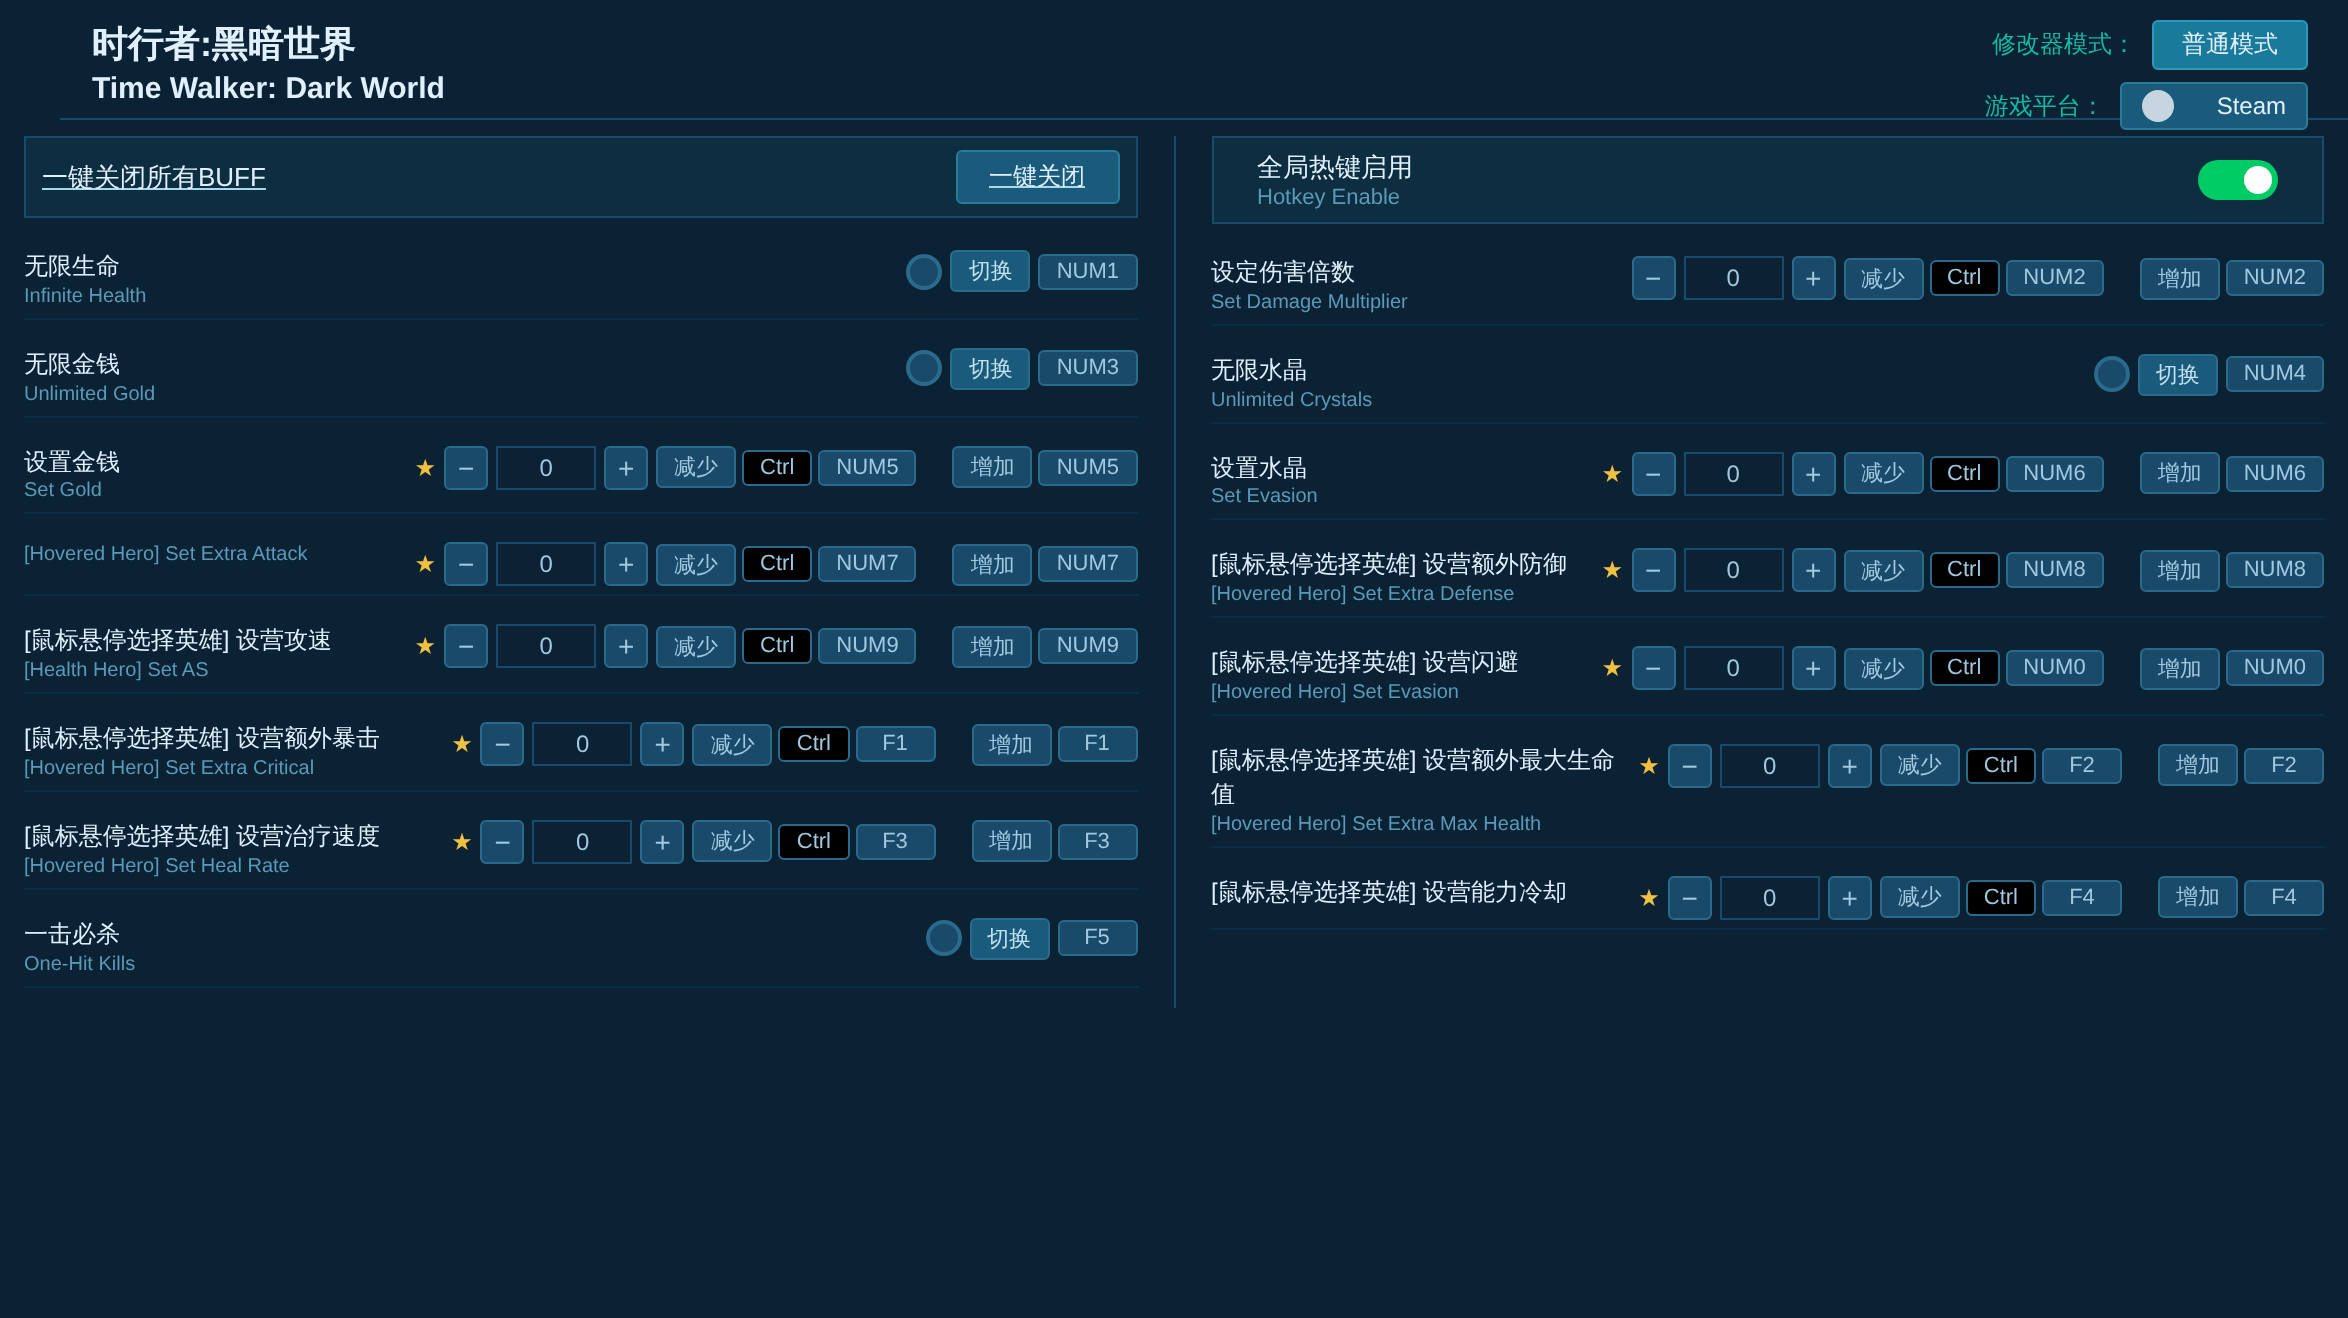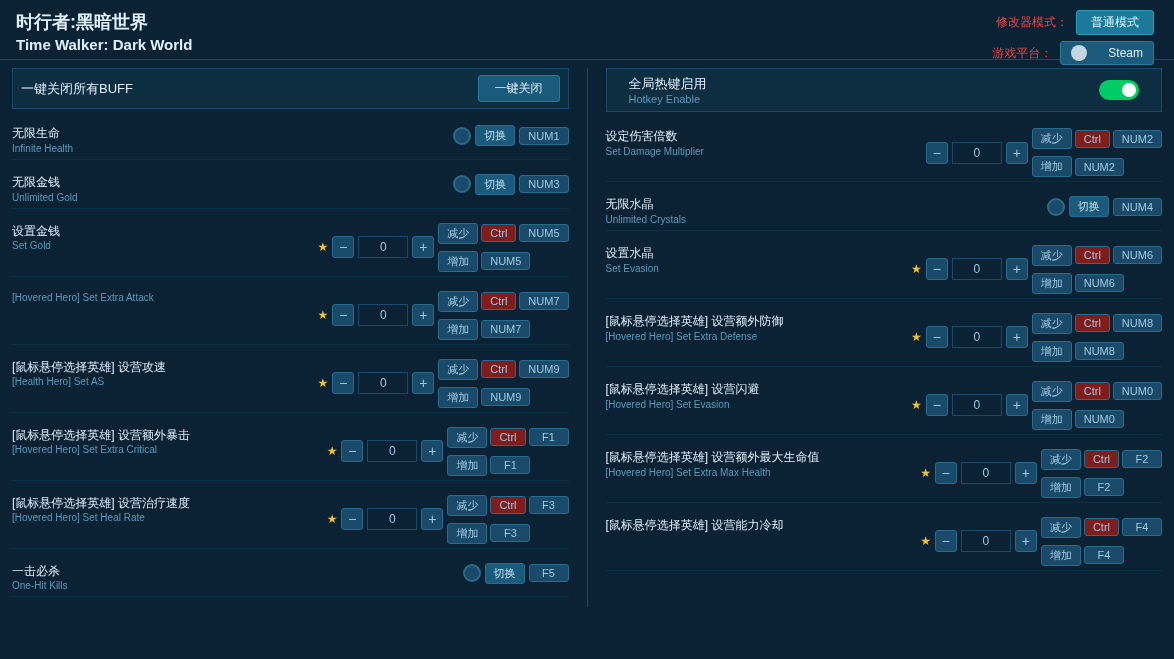--- a/index.html
+++ b/index.html
@@ -35,21 +35,21 @@
       flex-direction: column;
       gap: 6px;
       align-items: flex-end;
     }
     .mode-row, .platform-row {
       display: flex;
       align-items: center;
       gap: 8px;
     }
     .mode-label, .platform-label {
-      color: #ef4444;
+      color: #14b8a6;
       font-size: 12px;
       font-family: Liberation Mono, monospace;
     }
     .mode-btn {
       background: #1a7a9a;
       border: 1px solid #2a9aba;
       color: #e0f0ff;
       padding: 3px 14px;
       border-radius: 3px;
       font-size: 12px;
@@ -83,20 +83,21 @@
       flex: 1;
     }
     .one-key-row {
       display: flex;
       align-items: center;
       justify-content: space-between;
       margin-bottom: 12px;
       padding: 6px 8px;
       background: #0d2d40;
       border: 1px solid #1a4a6a;
+      text-decoration: underline;
     }
     .one-key-label {
       color: #e0f0ff;
       font-size: 13px;
     }
     .close-btn {
       background: #1a5a7a;
       border: 1px solid #2a7a9a;
       color: #e0f0ff;
       padding: 4px 16px;
@@ -189,21 +190,21 @@
       border-radius: 3px;
       font-size: 11px;
       min-width: 30px;
       text-align: center;
       cursor: pointer;
     }
     .key-btn.switch {
       background: #1a5a7a;
       color: #c0e0f0;
     }
-    .key-btn.ctrl { background: #7f1d1d; }
+    .key-btn.ctrl { background: #000000; }
     .key-btn.num { min-width: 40px; }
     .minus-btn, .plus-btn {
       background: #1a4a6a;
       border: 1px solid #2a6a8a;
       color: #a0c8e0;
       width: 22px;
       height: 22px;
       border-radius: 3px;
       text-align: center;
       line-height: 20px;
@@ -220,35 +221,35 @@
       font-size: 12px;
       line-height: 20px;
     }
     .star-icon {
       color: #f0c040;
       font-size: 12px;
       cursor: pointer;
     }
     .key-group {
       display: flex;
-      flex-direction: column;
-      gap: 7px;
+      flex-direction: row;
+      gap: 18px;
     }
     .key-row {
       display: flex;
       align-items: center;
       gap: 3px;
     }
   </style>
 </head>
 <body>
 
 <div style="position:relative; width:1174px; min-height:659px; background:#0a2233;">
 
-  <div class="header" style="position:relative;">
+  <div class="header" style="position:relative;margin-left:30px;">
     <div class="title-cn">时行者:黑暗世界</div>
     <div class="title-en">Time Walker: Dark World</div>
     <div class="top-right">
       <div class="mode-row">
         <span class="mode-label">修改器模式：</span>
         <button class="mode-btn">普通模式</button>
       </div>
       <div class="platform-row">
         <span class="platform-label">游戏平台：</span>
         <button class="platform-btn">

